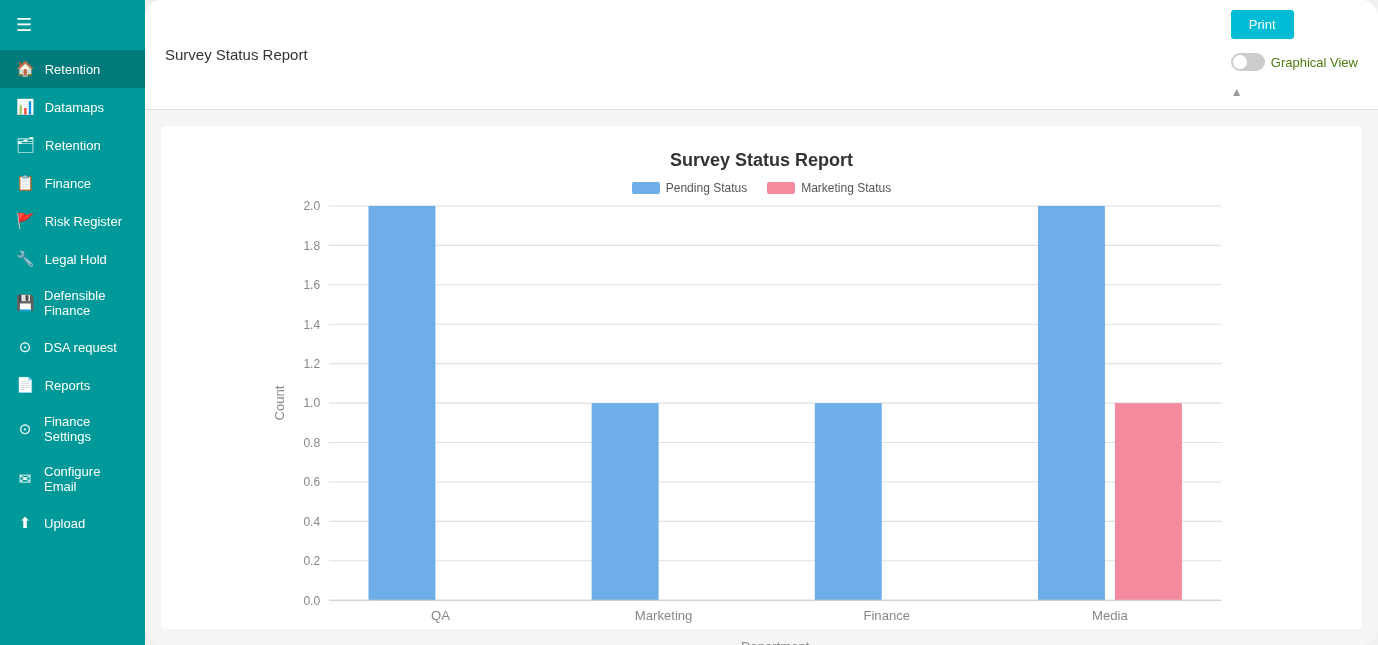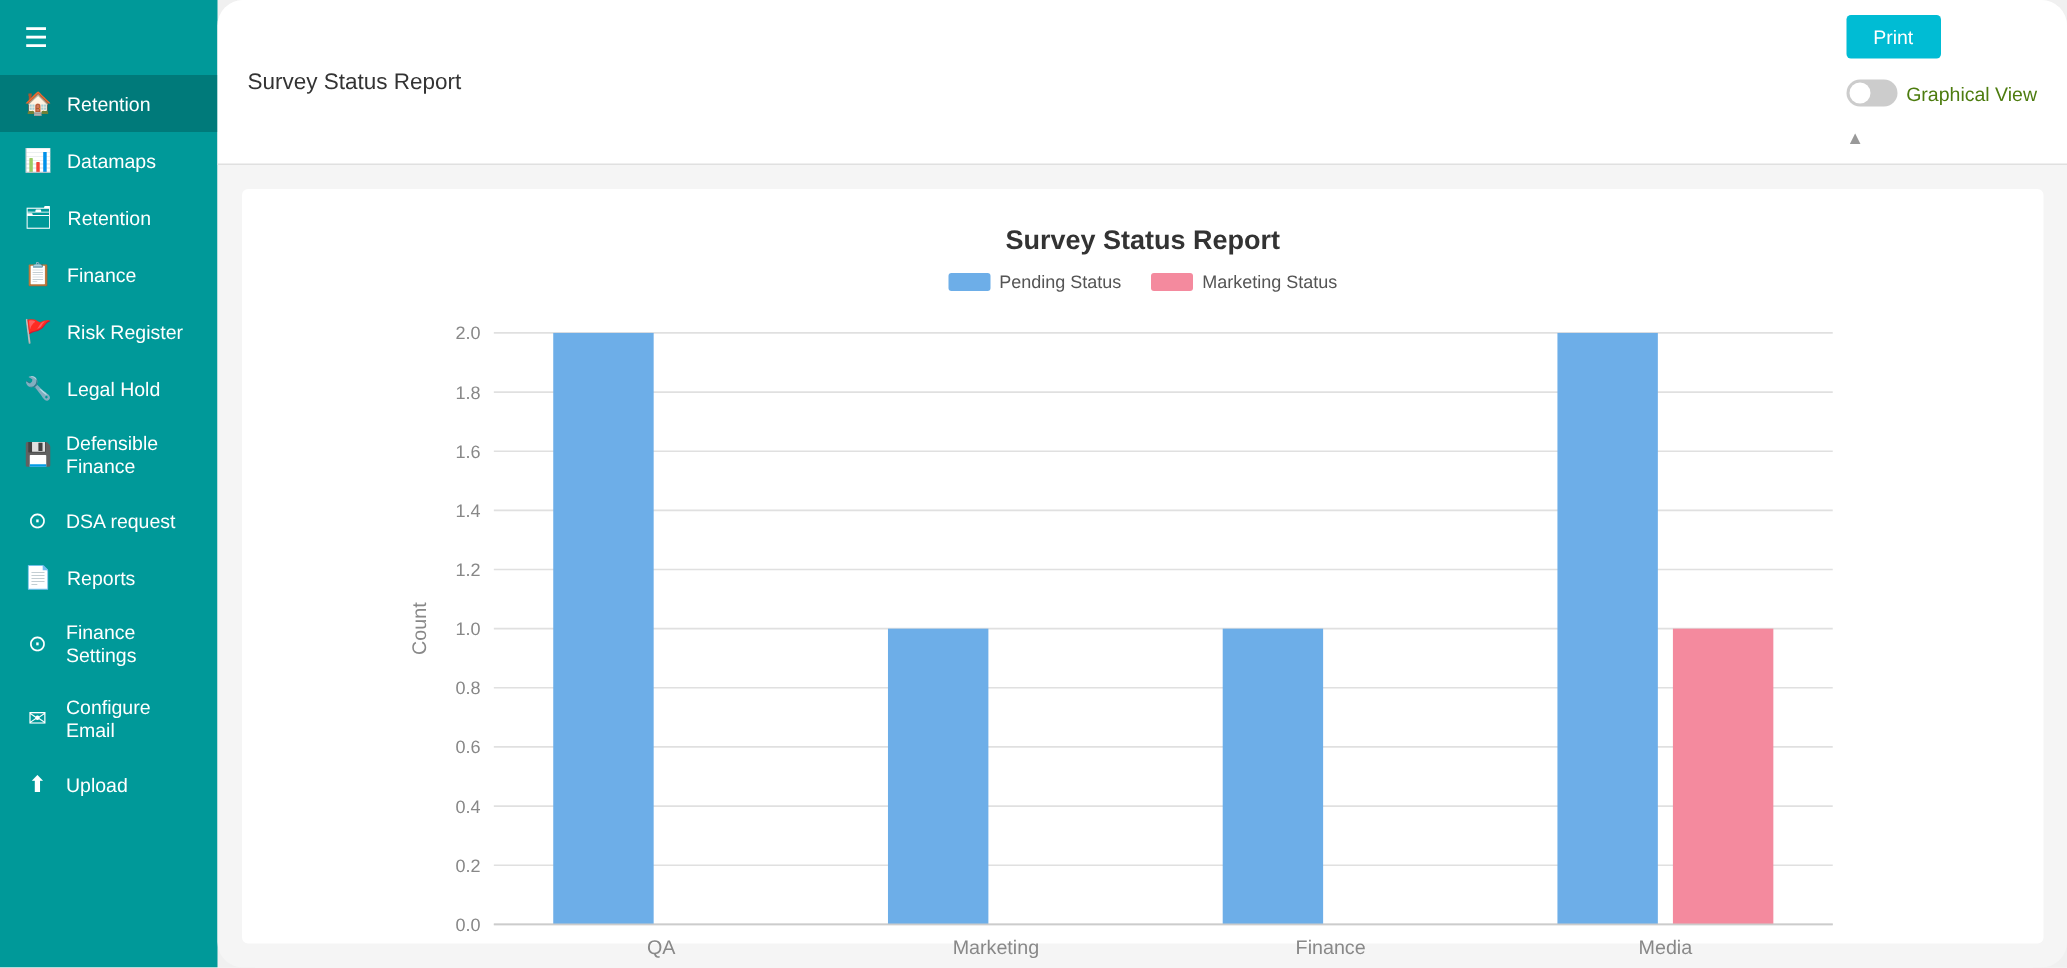--- a/index.html
+++ b/index.html
@@ -128,21 +128,20 @@
     }
     .chart-title {
       font-size: 18px;
       font-weight: 600;
       color: #333;
       margin-bottom: 10px;
     }
     .chart-legend {
       display: flex;
       gap: 20px;
-      margin-bottom: 16px;
       align-items: center;
     }
     .legend-item {
       display: flex;
       align-items: center;
       gap: 6px;
       font-size: 12px;
       color: #555;
     }
     .legend-color {

